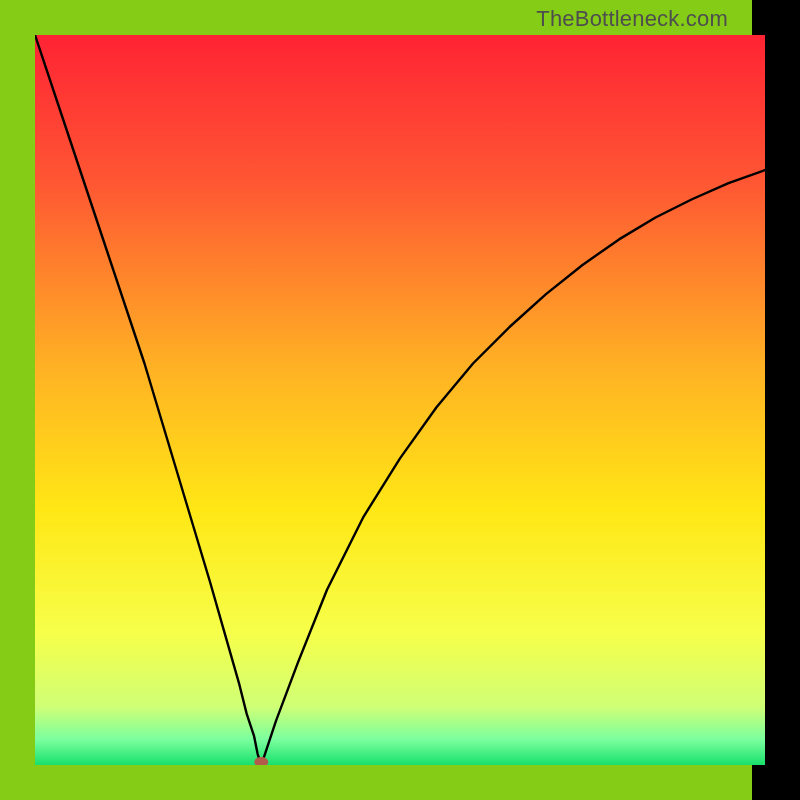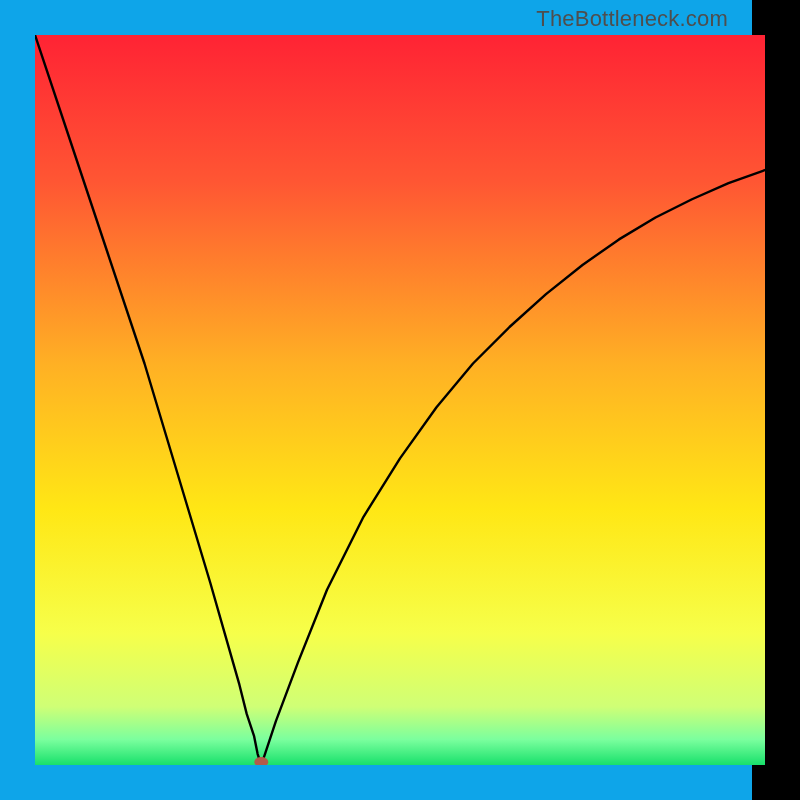--- a/index.html
+++ b/index.html
@@ -10,21 +10,21 @@
     background: #000;
     overflow: hidden;
     font-family: Arial, Helvetica, sans-serif;
   }
   .frame {
     position: absolute;
     top: 0;
     left: 0;
     width: 752px;
     height: 800px;
-    background: #0ea5e9;
+    background: #84cc16;
   }
   .plot-area {
     position: absolute;
     top: 35px;
     left: 35px;
     width: 730px;
     height: 730px;
     
   }
   .gradient {

